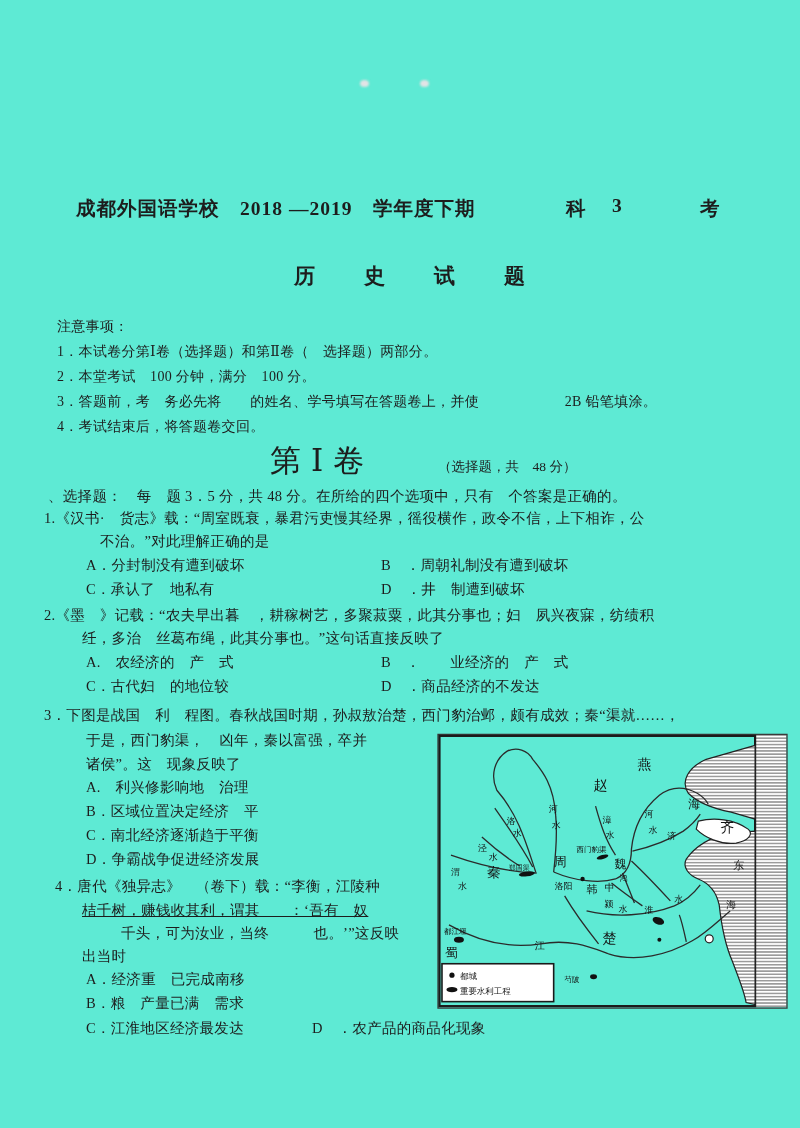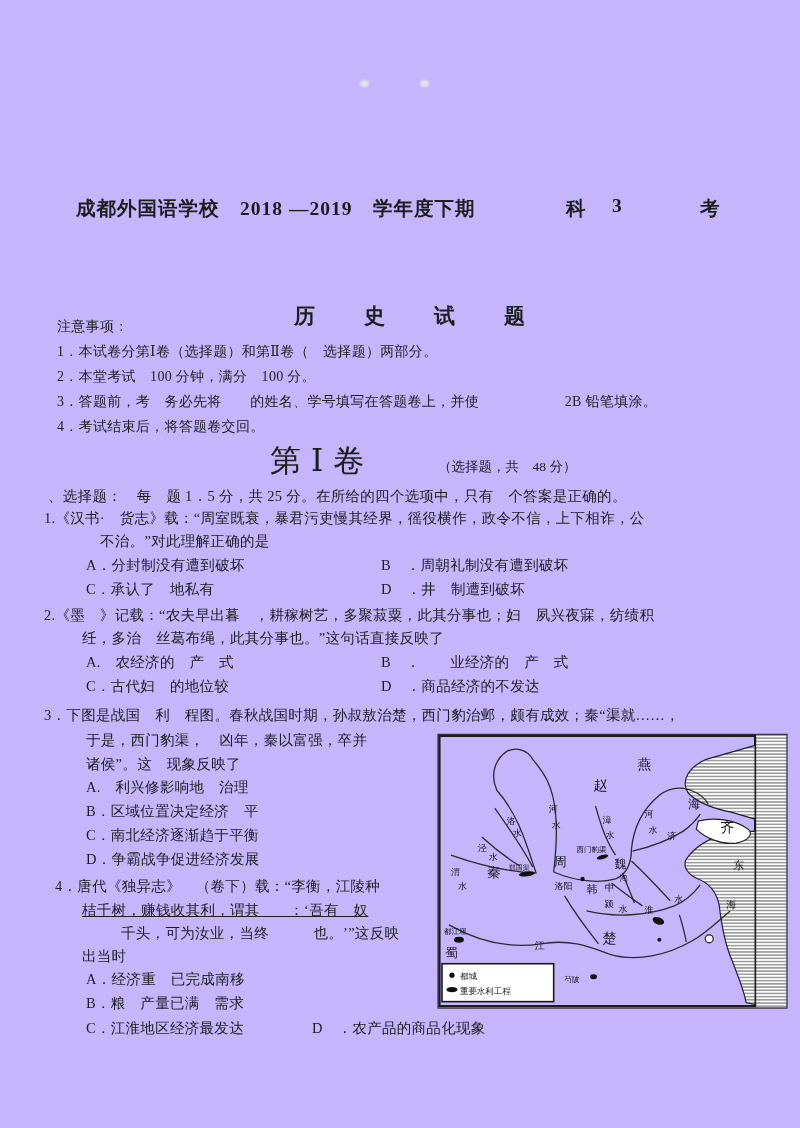--- a/index.html
+++ b/index.html
@@ -1,26 +1,26 @@
 <!DOCTYPE html>
 <html><head>
 <meta charset="utf-8">
 <style>
   html,body{margin:0;padding:0;background:#e8e8e8;}
   .page{
     position:relative;
     width:800px;height:1128px;
-    background:#c4b5fd;
+    background:#5eead4;
     overflow:hidden;
     font-family:"Liberation Serif","DejaVu Serif",serif;
     color:#1d1d1d;
   }
   .ln{position:absolute;white-space:pre;font-size:14.5px;line-height:1;letter-spacing:0.3px;}
   .title-part{position:absolute;font-size:19.5px;font-weight:600;letter-spacing:1px;}
-  .paper-title{position:absolute;font-size:21px;font-weight:600;letter-spacing:49px;margin-top:40px;}
+  .paper-title{position:absolute;font-size:21px;font-weight:600;letter-spacing:49px;}
   .sec-big{position:absolute;font-size:31px;font-weight:400;letter-spacing:10px;}
   .sec-small{position:absolute;font-size:13.5px;}
   .notice{font-size:14px;}
   .artifact{position:absolute;width:9px;height:7px;background:#e3e3e5;border-radius:50%;filter:blur(1px);}
   .map-wrap{position:absolute;left:437px;top:733px;width:351px;height:277px;}
   svg text{font-family:"Liberation Serif","DejaVu Serif",serif;fill:#131313;}
 </style>
 </head>
 <body>
 
@@ -40,21 +40,21 @@
 
   <div class="ln notice" style="left:57px;top:320px;">注意事项：</div>
   <div class="ln notice" style="left:57px;top:345px;">1．本试卷分第Ⅰ卷（选择题）和第Ⅱ卷（　选择题）两部分。</div>
   <div class="ln notice" style="left:57px;top:370px;">2．本堂考试　100 分钟，满分　100 分。</div>
   <div class="ln notice" style="left:57px;top:395px;">3．答题前，考　务必先将　　的姓名、学号填写在答题卷上，并使　　　　　　2B 铅笔填涂。</div>
   <div class="ln notice" style="left:57px;top:420px;">4．考试结束后，将答题卷交回。</div>
 
   <div class="sec-big" style="left:270px;top:440px;">第Ⅰ卷</div>
   <div class="sec-small" style="left:438px;top:458px;">（选择题，共　48 分）</div>
 
-  <div class="ln" style="left:48px;top:489px;">、选择题：　每　题 1．5 分，共 25 分。在所给的四个选项中，只有　个答案是正确的。</div>
+  <div class="ln" style="left:48px;top:489px;">、选择题：　每　题 3．5 分，共 48 分。在所给的四个选项中，只有　个答案是正确的。</div>
 
   <div class="ln" style="left:44px;top:511px;">1.《汉书·　货志》载：“周室既衰，暴君污吏慢其经界，徭役横作，政令不信，上下相诈，公</div>
   <div class="ln" style="left:100px;top:534px;">不治。”对此理解正确的是</div>
   <div class="ln" style="left:86px;top:558px;">A．分封制没有遭到破坏</div>
   <div class="ln" style="left:381px;top:558px;">B　．周朝礼制没有遭到破坏</div>
   <div class="ln" style="left:86px;top:582px;">C．承认了　地私有</div>
   <div class="ln" style="left:381px;top:582px;">D　．井　制遭到破坏</div>
 
   <div class="ln" style="left:44px;top:608px;">2.《墨　》记载：“农夫早出暮　，耕稼树艺，多聚菽粟，此其分事也；妇　夙兴夜寐，纺绩积</div>
   <div class="ln" style="left:82px;top:631px;">纴，多治　丝葛布绳，此其分事也。”这句话直接反映了</div>

